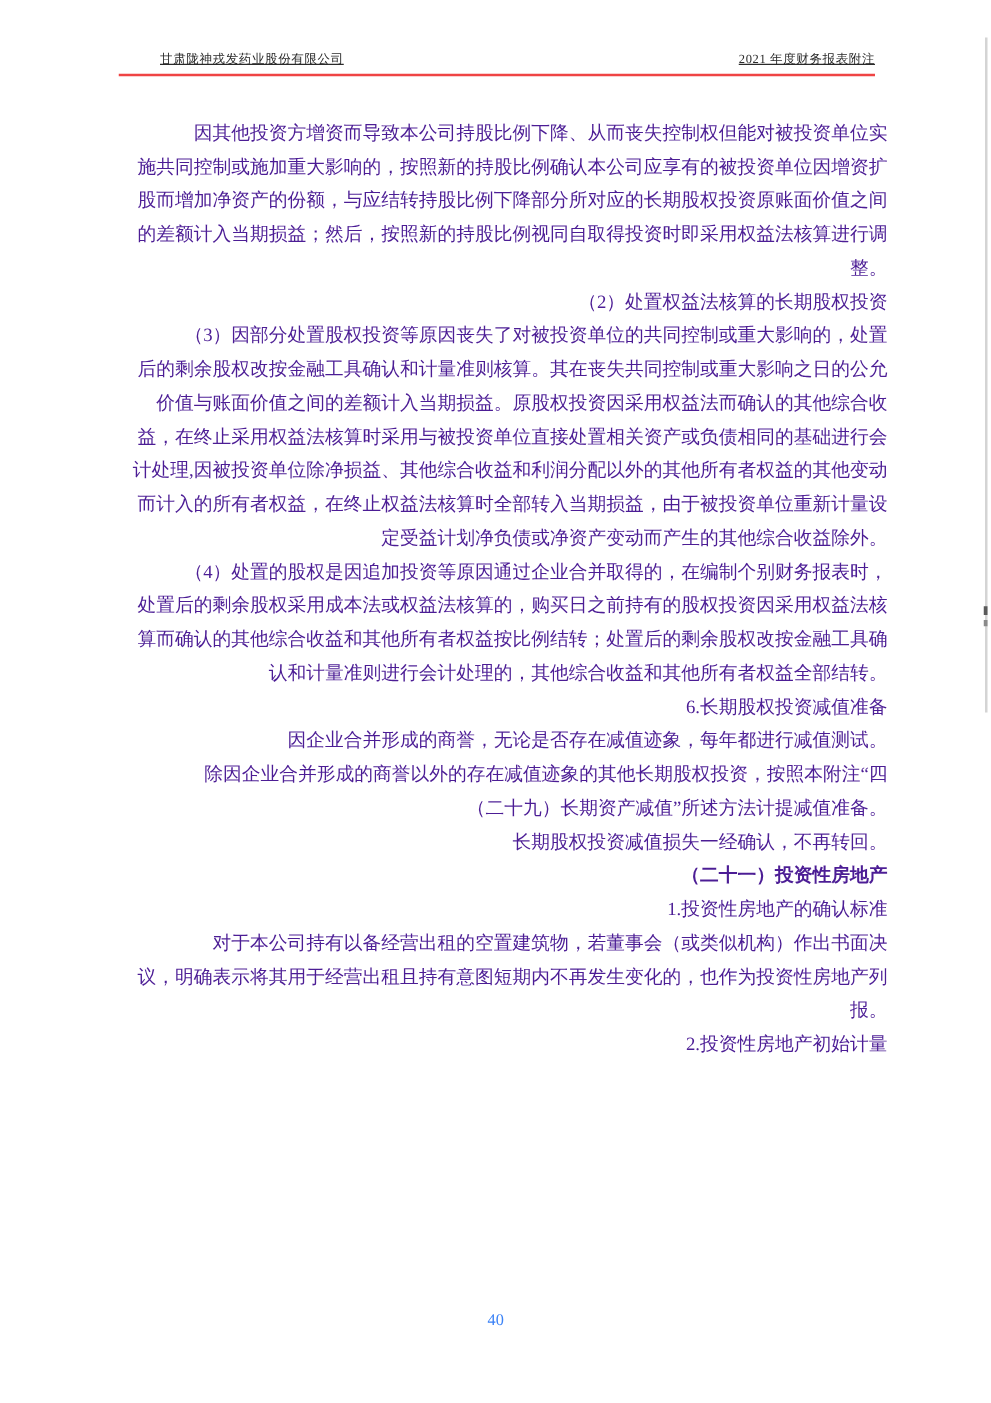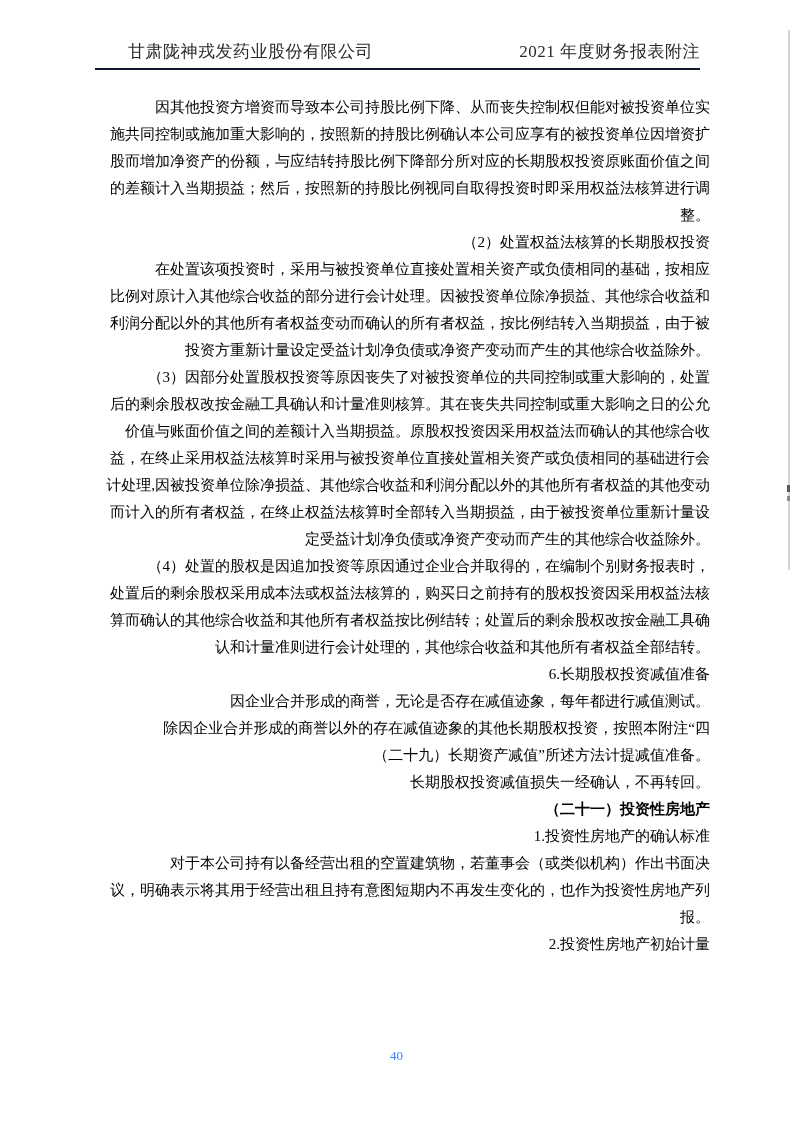--- a/index.html
+++ b/index.html
@@ -18,36 +18,37 @@
   }
   
   .header {
     position: absolute;
     left: 95px;
     top: 40px;
     width: 605px;
     display: flex;
     justify-content: space-between;
     align-items: flex-end;
-    border-bottom: 2px solid #0f172a;
+    border-bottom: 2px solid #ef4444;
     padding-bottom: 5px;
-    font-size: 17px;
+    font-size: 10px;
     color: #2a2a2a;
     letter-spacing: 0.5px;
+    text-decoration: underline;
   }
   .header .company { margin-left: 33px; }
   
   .doc-body {
     position: absolute;
     left: 102px;
     top: 94px;
     width: 608px;
     font-size: 15px;
     line-height: 27px;
-    color: #000000;
+    color: #4c1d95;
   }
   .doc-body p {
     margin: 0;
     padding: 0;
     text-align: right;
   }
   .para {
     text-align: justify;
     text-justify: inter-character;
     text-indent: 3em;
@@ -101,21 +102,20 @@
 <div class="page">
 
   <div class="header">
     <span class="company">甘肃陇神戎发药业股份有限公司</span>
     <span class="report">2021 年度财务报表附注</span>
   </div>
 
   <div class="doc-body">
     <p class="para">因其他投资方增资而导致本公司持股比例下降、从而丧失控制权但能对被投资单位实施共同控制或施加重大影响的，按照新的持股比例确认本公司应享有的被投资单位因增资扩股而增加净资产的份额，与应结转持股比例下降部分所对应的长期股权投资原账面价值之间的差额计入当期损益；然后，按照新的持股比例视同自取得投资时即采用权益法核算进行调整。</p>
     <p class="sub">（2）处置权益法核算的长期股权投资</p>
-    <p class="para">在处置该项投资时，采用与被投资单位直接处置相关资产或负债相同的基础，按相应比例对原计入其他综合收益的部分进行会计处理。因被投资单位除净损益、其他综合收益和利润分配以外的其他所有者权益变动而确认的所有者权益，按比例结转入当期损益，由于被投资方重新计量设定受益计划净负债或净资产变动而产生的其他综合收益除外。</p>
     <p class="para">（3）因部分处置股权投资等原因丧失了对被投资单位的共同控制或重大影响的，处置后的剩余股权改按金融工具确认和计量准则核算。其在丧失共同控制或重大影响之日的公允价值与账面价值之间的差额计入当期损益。原股权投资因采用权益法而确认的其他综合收益，在终止采用权益法核算时采用与被投资单位直接处置相关资产或负债相同的基础进行会计处理,因被投资单位除净损益、其他综合收益和利润分配以外的其他所有者权益的其他变动而计入的所有者权益，在终止权益法核算时全部转入当期损益，由于被投资单位重新计量设定受益计划净负债或净资产变动而产生的其他综合收益除外。</p>
     <p class="para">（4）处置的股权是因追加投资等原因通过企业合并取得的，在编制个别财务报表时，处置后的剩余股权采用成本法或权益法核算的，购买日之前持有的股权投资因采用权益法核算而确认的其他综合收益和其他所有者权益按比例结转；处置后的剩余股权改按金融工具确认和计量准则进行会计处理的，其他综合收益和其他所有者权益全部结转。</p>
     <p class="sub">6.长期股权投资减值准备</p>
     <p class="para">因企业合并形成的商誉，无论是否存在减值迹象，每年都进行减值测试。</p>
     <p class="para">除因企业合并形成的商誉以外的存在减值迹象的其他长期股权投资，按照本附注“四（二十九）长期资产减值”所述方法计提减值准备。</p>
     <p class="para">长期股权投资减值损失一经确认，不再转回。</p>
     <p class="head-bold">（二十一）投资性房地产</p>
     <p class="sub">1.投资性房地产的确认标准</p>
     <p class="para">对于本公司持有以备经营出租的空置建筑物，若董事会（或类似机构）作出书面决议，明确表示将其用于经营出租且持有意图短期内不再发生变化的，也作为投资性房地产列报。</p>
     <p class="sub">2.投资性房地产初始计量</p>

